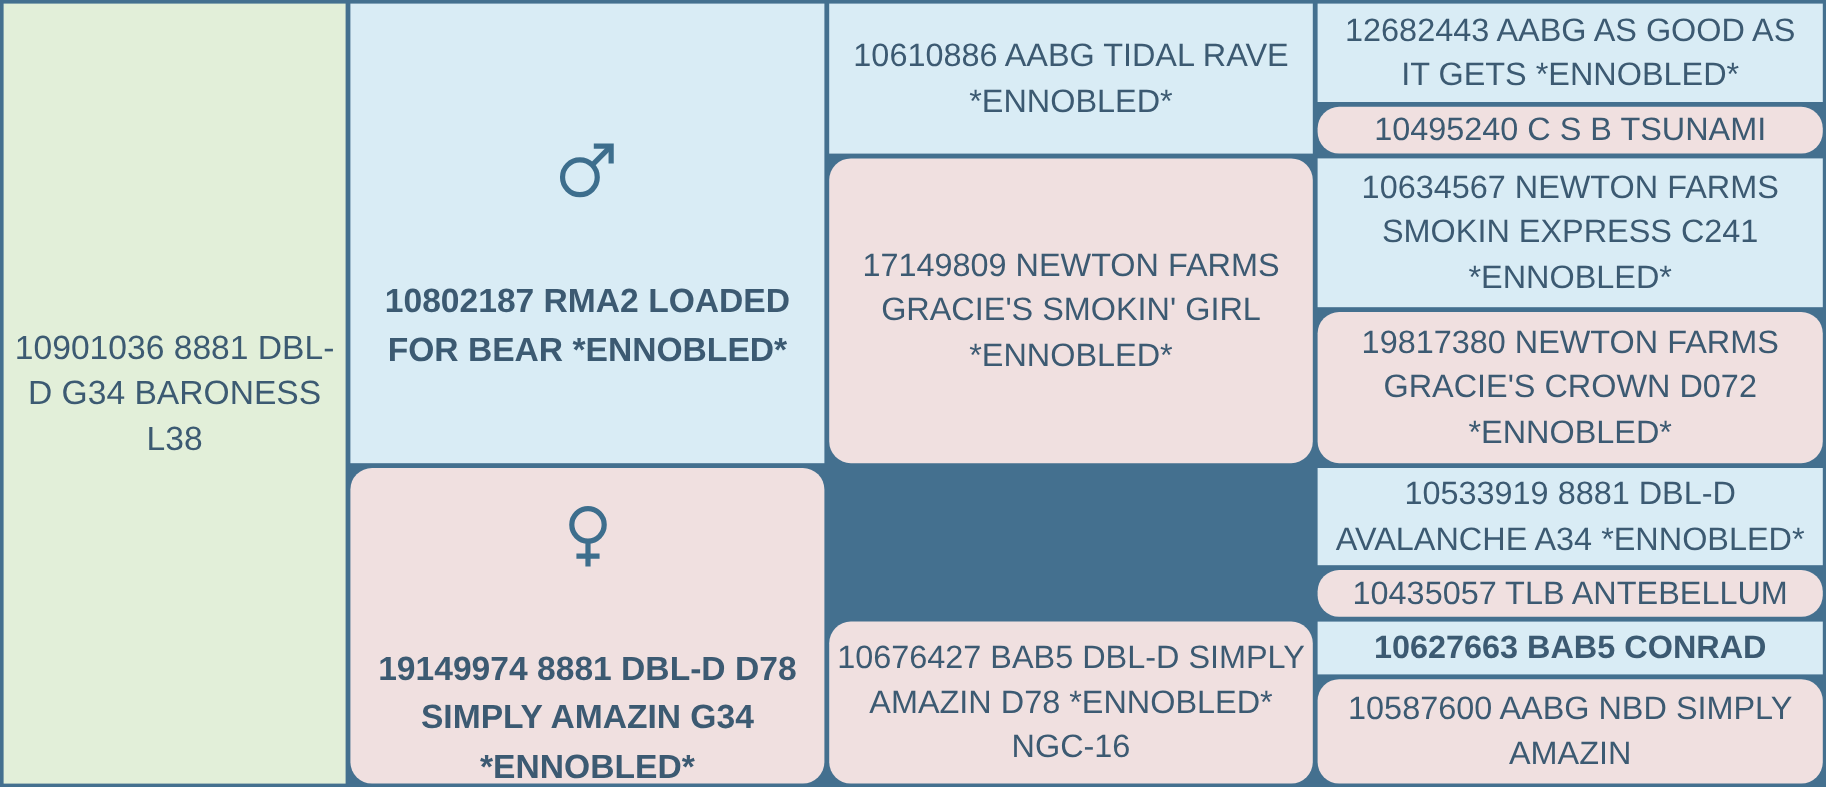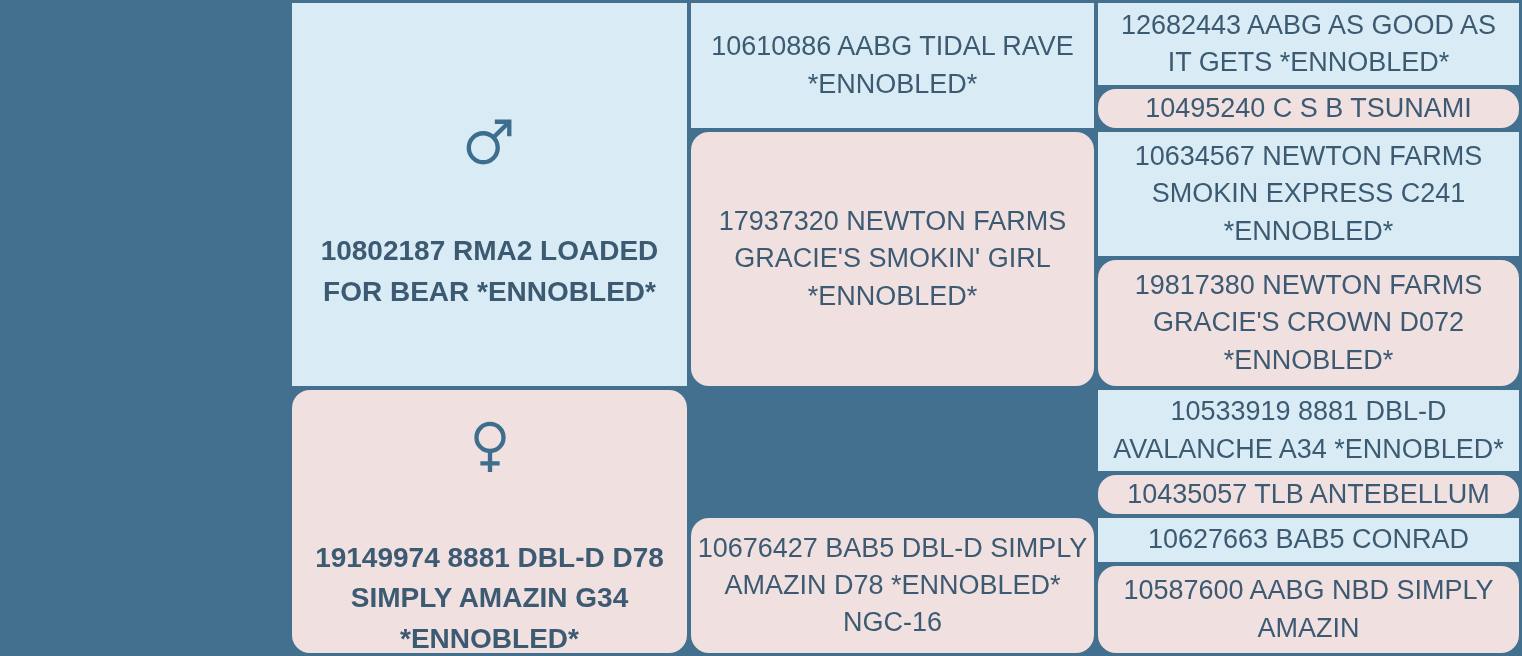--- a/index.html
+++ b/index.html
@@ -65,28 +65,33 @@
   .g3-2 { grid-column: 3; grid-row: 3 / span 2; }
   .g3-3 { grid-column: 3; grid-row: 5 / span 2; }
   .g3-4 { grid-column: 3; grid-row: 7 / span 2; }
 
   .g4-1 { grid-column: 4; grid-row: 1; }
   .g4-2 { grid-column: 4; grid-row: 2; }
   .g4-3 { grid-column: 4; grid-row: 3; }
   .g4-4 { grid-column: 4; grid-row: 4; }
   .g4-5 { grid-column: 4; grid-row: 5; justify-content: center; }
   .g4-6 { grid-column: 4; grid-row: 6; }
-  .g4-7 { grid-column: 4; grid-row: 7; }
+  .g4-7 { grid-column: 4; grid-row: 7; font-weight: bold; }
   .g4-8 { grid-column: 4; grid-row: 8; }
 </style>
 </head>
 <body>
 
 <div class="pedigree-chart">
 
+  <div class="cell bg-green subject">
+    <span>10901036 8881 DBL-
+D G34 BARONESS
+L38</span>
+  </div>
 
   <div class="cell bg-blue parent sire">
     <span class="sex-symbol">
       <svg width="54" height="54" viewBox="0 0 56 56" fill="none" stroke="var(--symbol)" stroke-width="4.5">
         <circle cx="21" cy="35" r="15"></circle>
         <line x1="32" y1="24" x2="47" y2="9"></line>
         <polyline points="33,8 48,8 48,23"></polyline>
       </svg>
     </span>
     <span class="name">10802187 RMA2 LOADED
@@ -104,21 +109,21 @@
     <span class="name">19149974 8881 DBL-D D78
 SIMPLY AMAZIN G34
 *ENNOBLED*</span>
   </div>
 
   <div class="cell bg-blue g3-1">
     <span>10610886 AABG TIDAL RAVE
 *ENNOBLED*</span>
   </div>
   <div class="cell bg-pink g3-2">
-    <span>17937320 NEWTON FARMS
+    <span>17149809 NEWTON FARMS
 GRACIE'S SMOKIN' GIRL
 *ENNOBLED*</span>
   </div>
   <div class="cell bg-pink g3-4">
     <span>10676427 BAB5 DBL-D SIMPLY
 AMAZIN D78 *ENNOBLED*
 NGC-16</span>
   </div>
 
   <div class="cell bg-blue g4-1">

